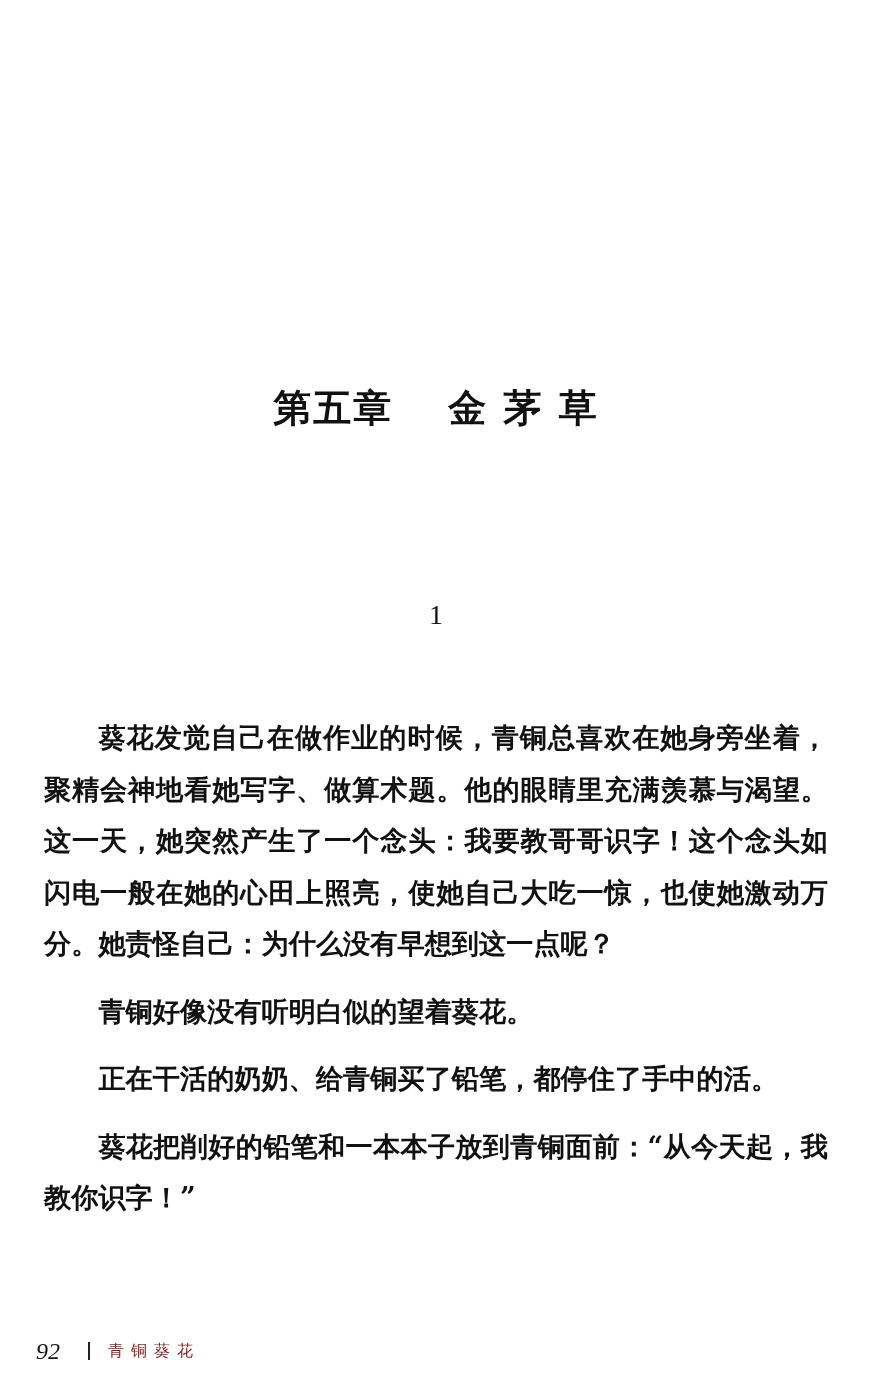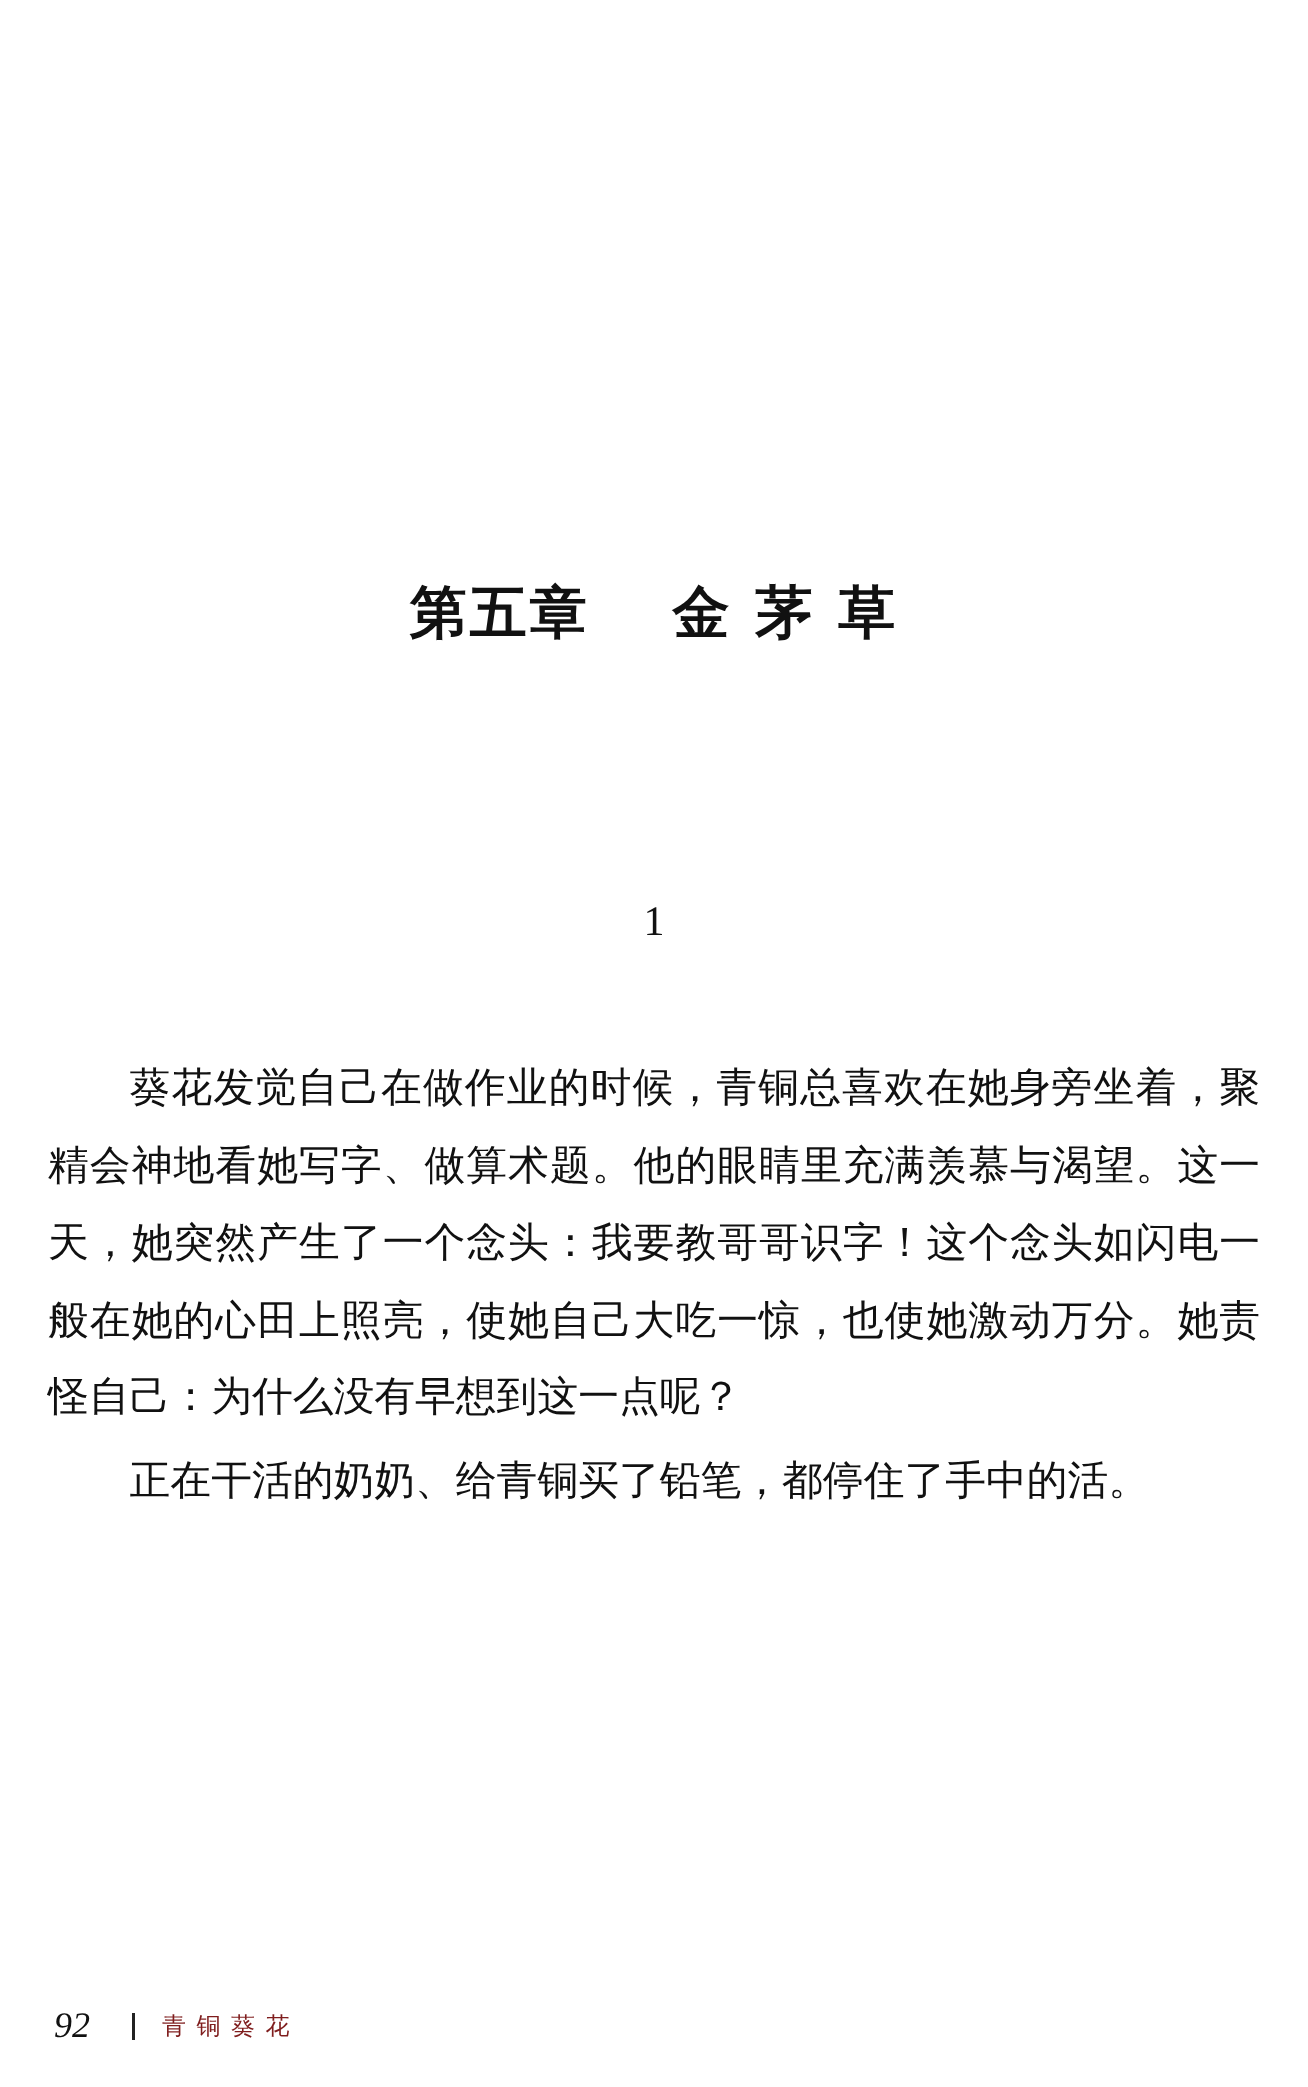--- a/index.html
+++ b/index.html
@@ -38,27 +38,28 @@
       font-size: 28px;
       line-height: 34px;
     }
     .body-text {
       position: absolute;
       top: 696px;
       left: 28px;
       width: 816px;
     }
     .para {
-      margin: 4px;
+      margin: 16px;
       font-size: 27.2px;
       line-height: 51.5px;
       text-indent: 2em;
       text-align: justify;
       text-align-last: left;
       letter-spacing: 0;
+      font-weight: bold;
     }
     .footer {
       position: absolute;
       top: 1334px;
       left: 36px;
       height: 34px;
       display: flex;
       align-items: center;
       text-align: center;
     }
@@ -85,20 +86,22 @@
   </style>
 </head>
 <body>
 
 <div class="chapter-title">第五章　 金 茅 草</div>
 
 <div class="section-number">1</div>
 
 <div class="body-text">
   <p class="para">葵花发觉自己在做作业的时候，青铜总喜欢在她身旁坐着，聚精会神地看她写字、做算术题。他的眼睛里充满羡慕与渴望。这一天，她突然产生了一个念头：我要教哥哥识字！这个念头如闪电一般在她的心田上照亮，使她自己大吃一惊，也使她激动万分。她责怪自己：为什么没有早想到这一点呢？</p>
+  <p class="para">青铜好像没有听明白似的望着葵花。</p>
   <p class="para">正在干活的奶奶、给青铜买了铅笔，都停住了手中的活。</p>
+  <p class="para">葵花把削好的铅笔和一本本子放到青铜面前：“从今天起，我教你识字！”</p>
 </div>
 
 <div class="footer">
   <span class="page-number">92</span>
   <span class="footer-divider"></span>
   <span class="book-title">青铜葵花</span>
 </div>
 
 </body></html>

